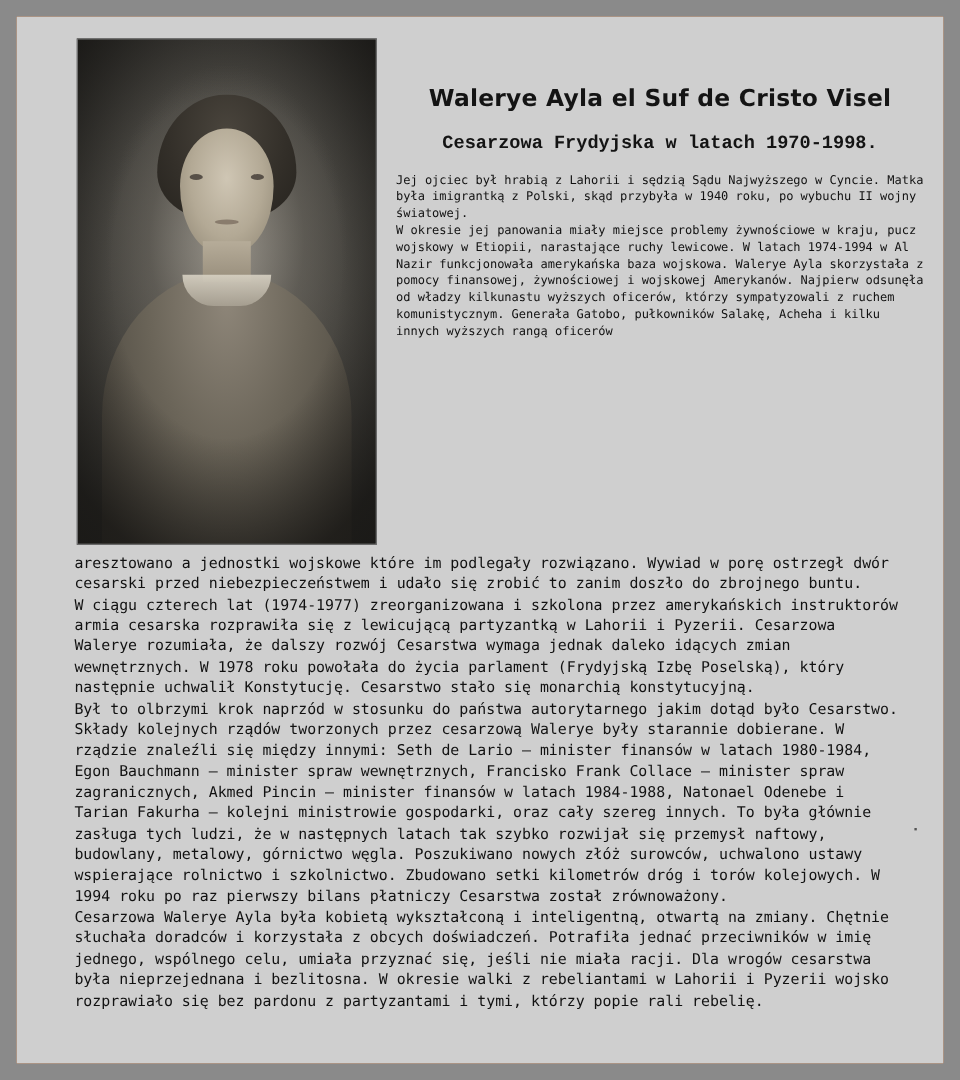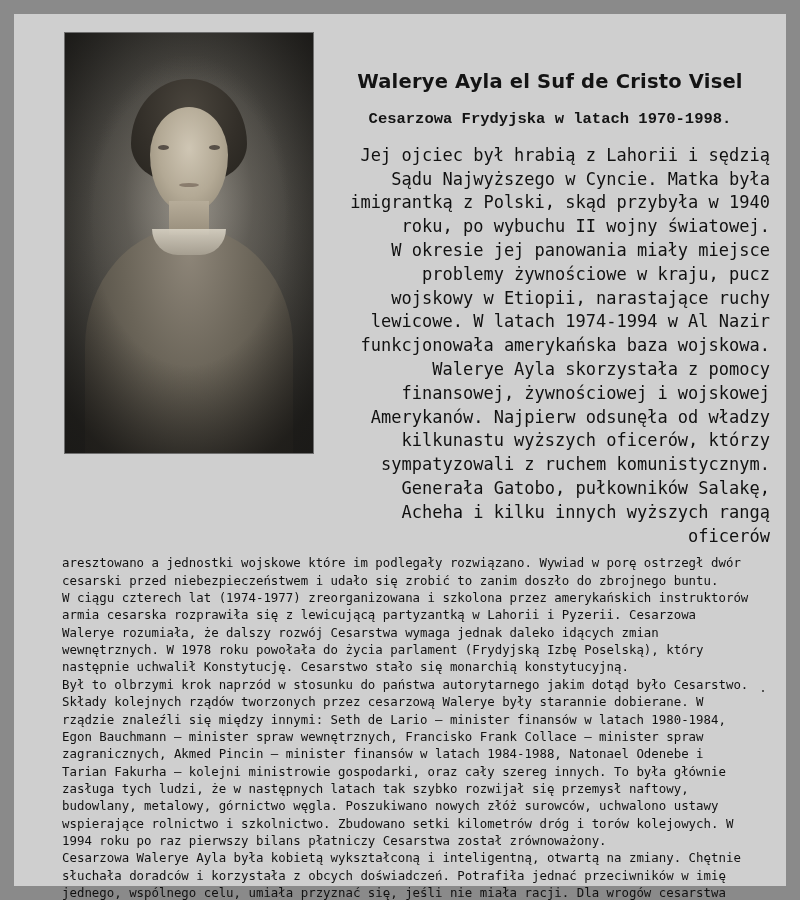--- a/index.html
+++ b/index.html
@@ -152,24 +152,24 @@
     font-weight: bold;
     font-size: 15.5px;
     color: #141414;
     text-align: center;
     margin-top: 16px;
     line-height: 1.25;
   }
   .side-text {
     margin-top: 14px;
     font-family: "DejaVu Sans Mono", monospace;
-    font-size: 17px;
+    font-size: 10px;
     line-height: 1.40;
     color: #111;
-    text-align: right;
+    text-align: left;
   }
   .side-text p { margin: 0; }
   .side-text p + p { margin-top: 0; }
 
   .body-text {
     padding: 6px 32px 0 48px;
     font-family: "DejaVu Sans Mono", monospace;
     font-size: 12.4px;
     line-height: 1.40;
     color: #111;

